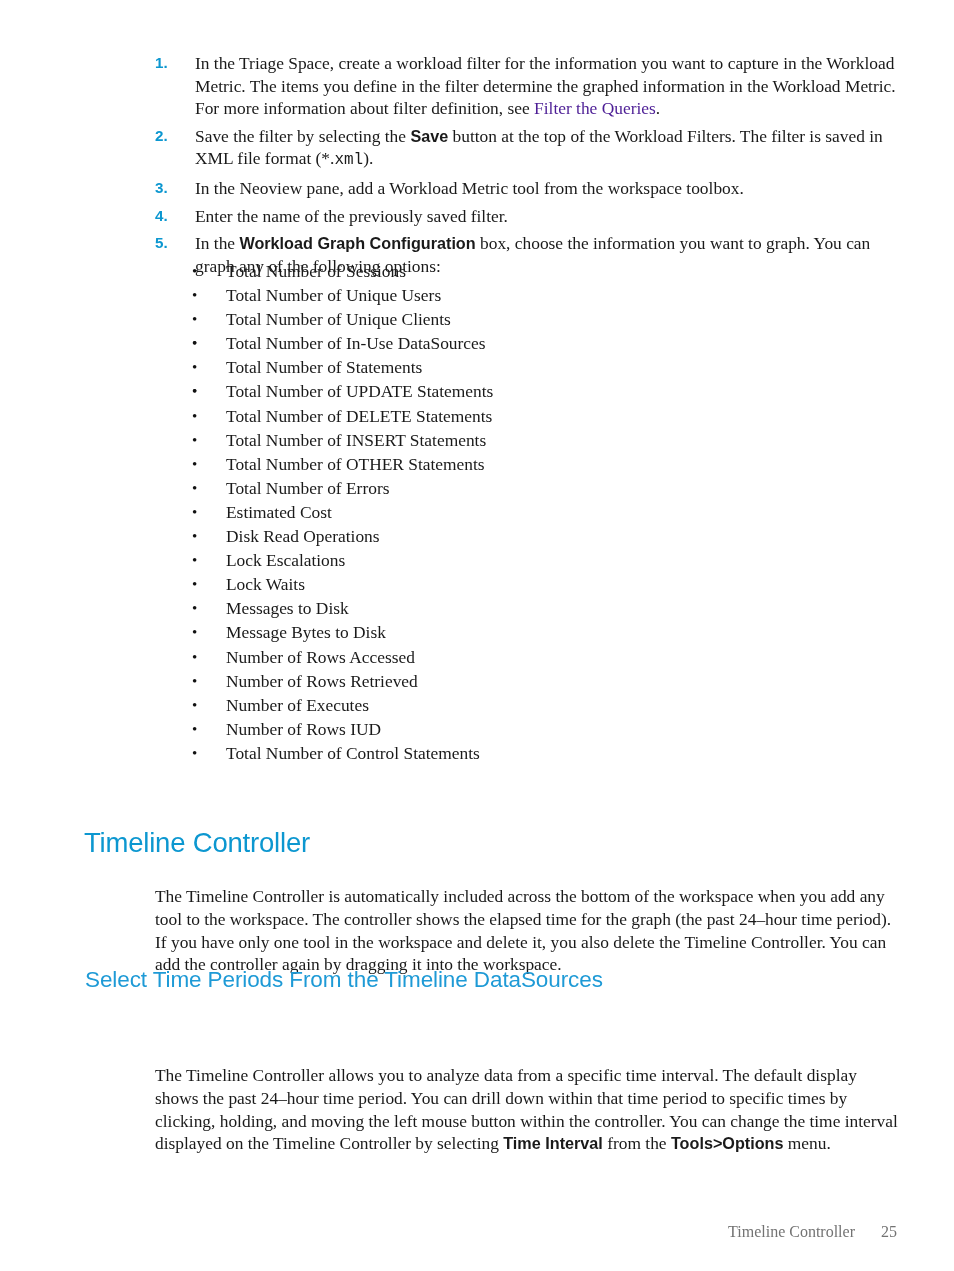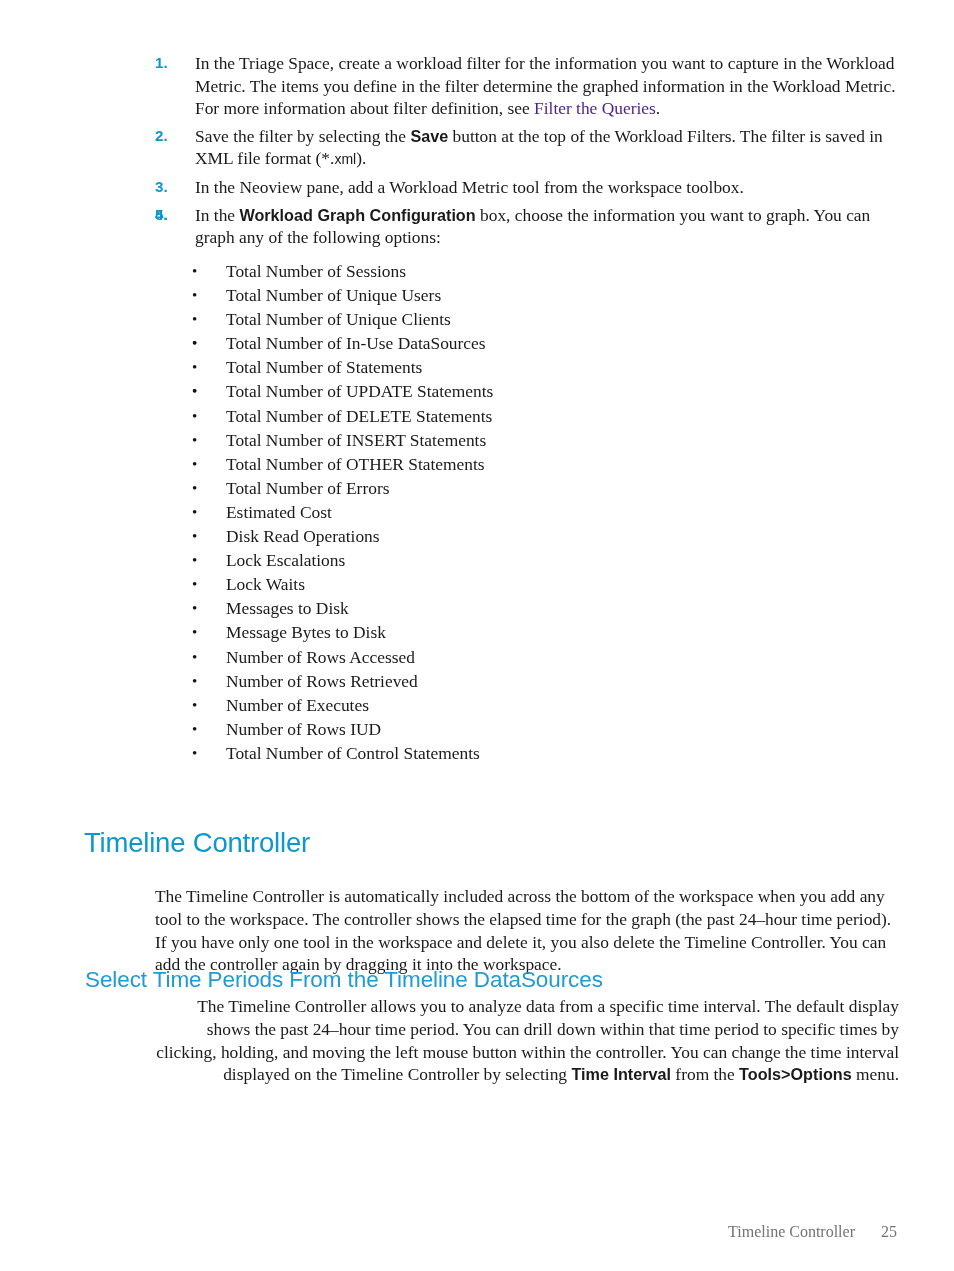--- a/index.html
+++ b/index.html
@@ -96,35 +96,35 @@
   
   .body-para {
     position: absolute;
     left: 155px;
     width: 744px;
     font-size: 17.4px;
     line-height: 22.6px;
     text-align: left;
   }
   #para-timeline { top: 868px; }
-  #para-select   { top: 978px; text-align: right; }
+  #para-select   { top: 1047px; }
 
   
   .b {
     font-family: "Liberation Sans", "DejaVu Sans", sans-serif;
     font-weight: bold;
     font-size: 16.2px;
   }
   .lnk {
     color: #4c1d95;
     text-decoration: none;
   }
   .mono {
-    font-family: Liberation Sans, sans-serif;
-    font-size: 14px;
+    font-family: Liberation Mono, monospace;
+    font-size: 16px;
   }
 
   
   .footer {
     position: absolute;
     left: 0;
     top: 1222px;
     width: 897px;
     text-align: right;
     font-size: 16px;
@@ -135,21 +135,21 @@
 </style>
 </head>
 <body>
 
 <div class="page">
 
   <ol class="proc-list" style="list-style: none; margin: 0px; padding: 0px;">
       <li class="proc-item"><span class="proc-num">1.</span><span>In the Triage Space, create a workload filter for the information you want to capture in the Workload Metric. The items you define in the filter determine the graphed information in the Workload Metric. For more information about filter definition, see <span class="lnk">Filter the Queries</span>.</span></li>
       <li class="proc-item"><span class="proc-num">2.</span><span>Save the filter by selecting the <span class="b">Save</span> button at the top of the Workload Filters. The filter is saved in XML file format (*.<span class="mono">xml</span>).</span></li>
       <li class="proc-item"><span class="proc-num">3.</span><span>In the Neoview pane, add a Workload Metric tool from the workspace toolbox.</span></li>
-      <li class="proc-item"><span class="proc-num">4.</span></li>
+      <li class="proc-item"><span class="proc-num">4.</span><span>Enter the name of the previously saved filter.</span></li>
       <li class="proc-item"><span class="proc-num">5.</span><span>In the <span class="b">Workload Graph Configuration</span> box, choose the information you want to graph. You can graph any of the following options:</span></li>
     </ol>
 
   <ul class="bullet-list" style="list-style: none; margin: 0px; padding: 0px;">
       <li class="bullet-item"><span class="dot">•</span><span>Total Number of Sessions</span></li>
       <li class="bullet-item"><span class="dot">•</span><span>Total Number of Unique Users</span></li>
       <li class="bullet-item"><span class="dot">•</span><span>Total Number of Unique Clients</span></li>
       <li class="bullet-item"><span class="dot">•</span></li>
       <li class="bullet-item"><span class="dot">•</span><span>Total Number of In-Use DataSources</span></li>
       <li class="bullet-item"><span class="dot">•</span><span>Total Number of Statements</span></li>

